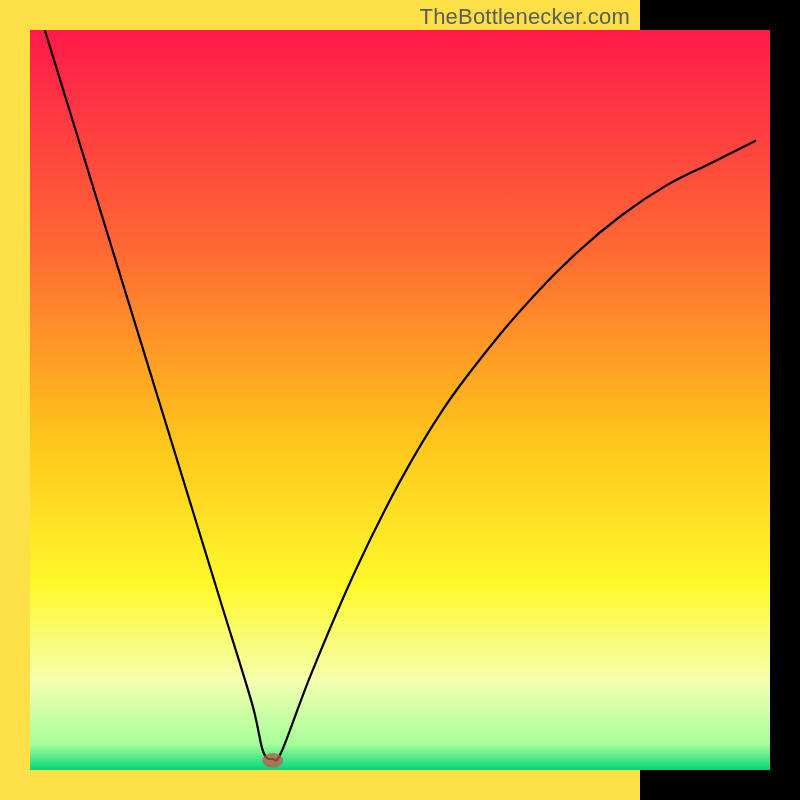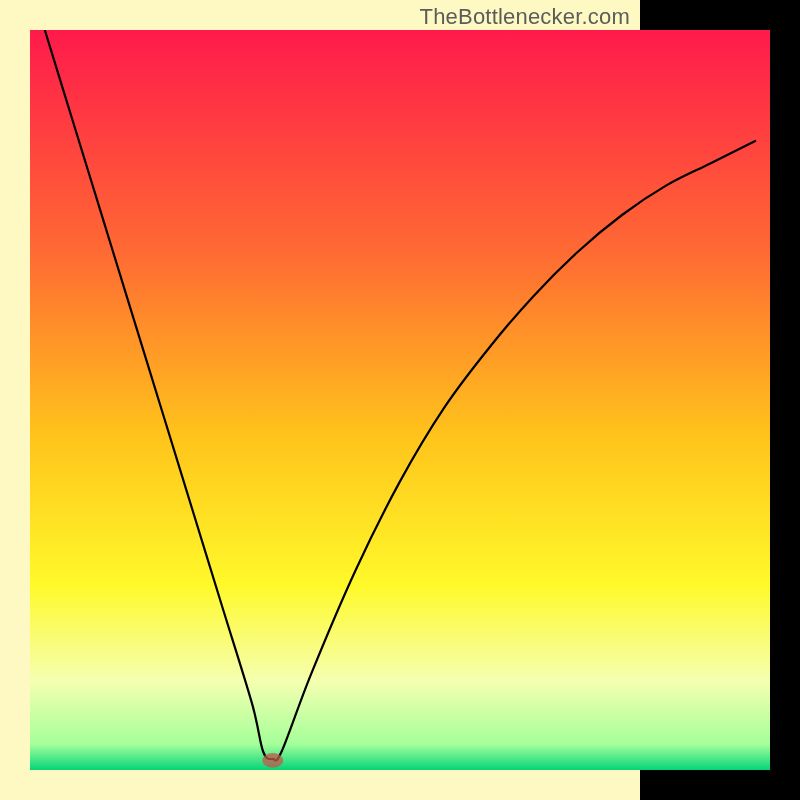--- a/index.html
+++ b/index.html
@@ -10,21 +10,21 @@
     background: #000;
     overflow: hidden;
     font-family: Arial, Helvetica, sans-serif;
   }
   .frame {
     position: absolute;
     left: 0;
     top: 0;
     width: 640px;
     height: 800px;
-    background: #fef9c3;
+    background: #fde047;
   }
   .plot {
     position: absolute;
     left: 30px;
     top: 30px;
     width: 740px;
     height: 740px;
   }
   .attribution {
     position: absolute;

